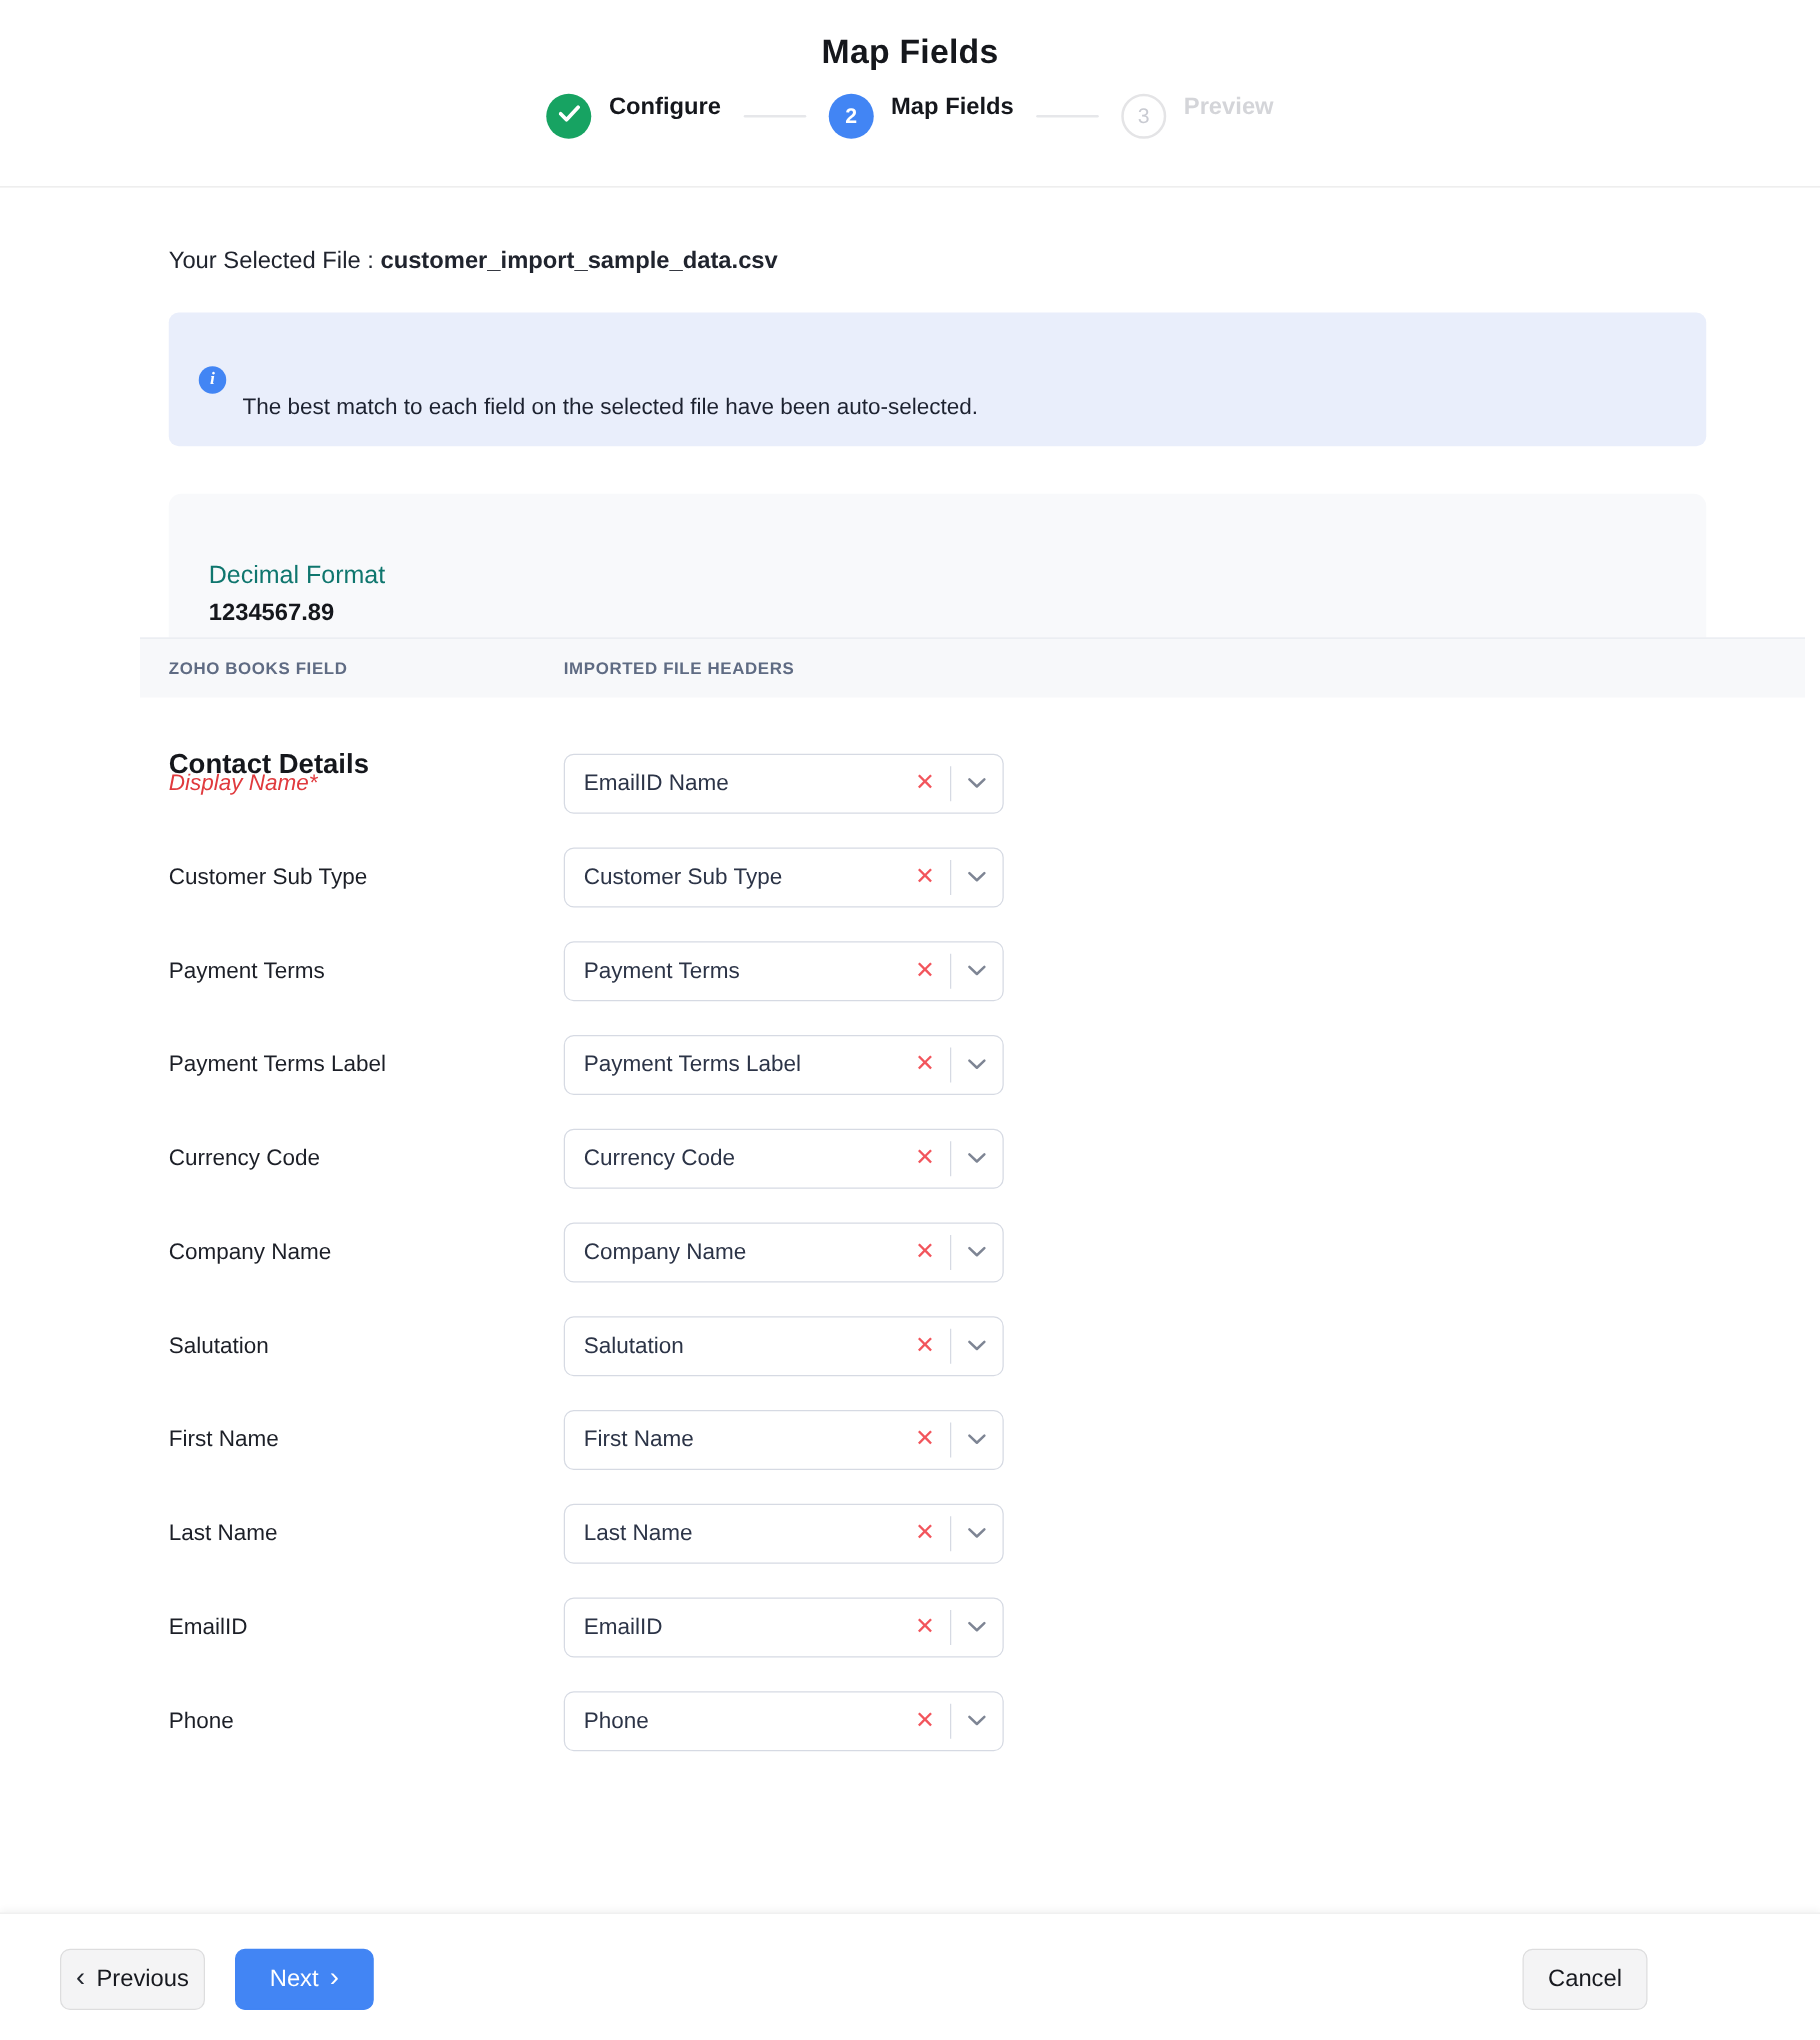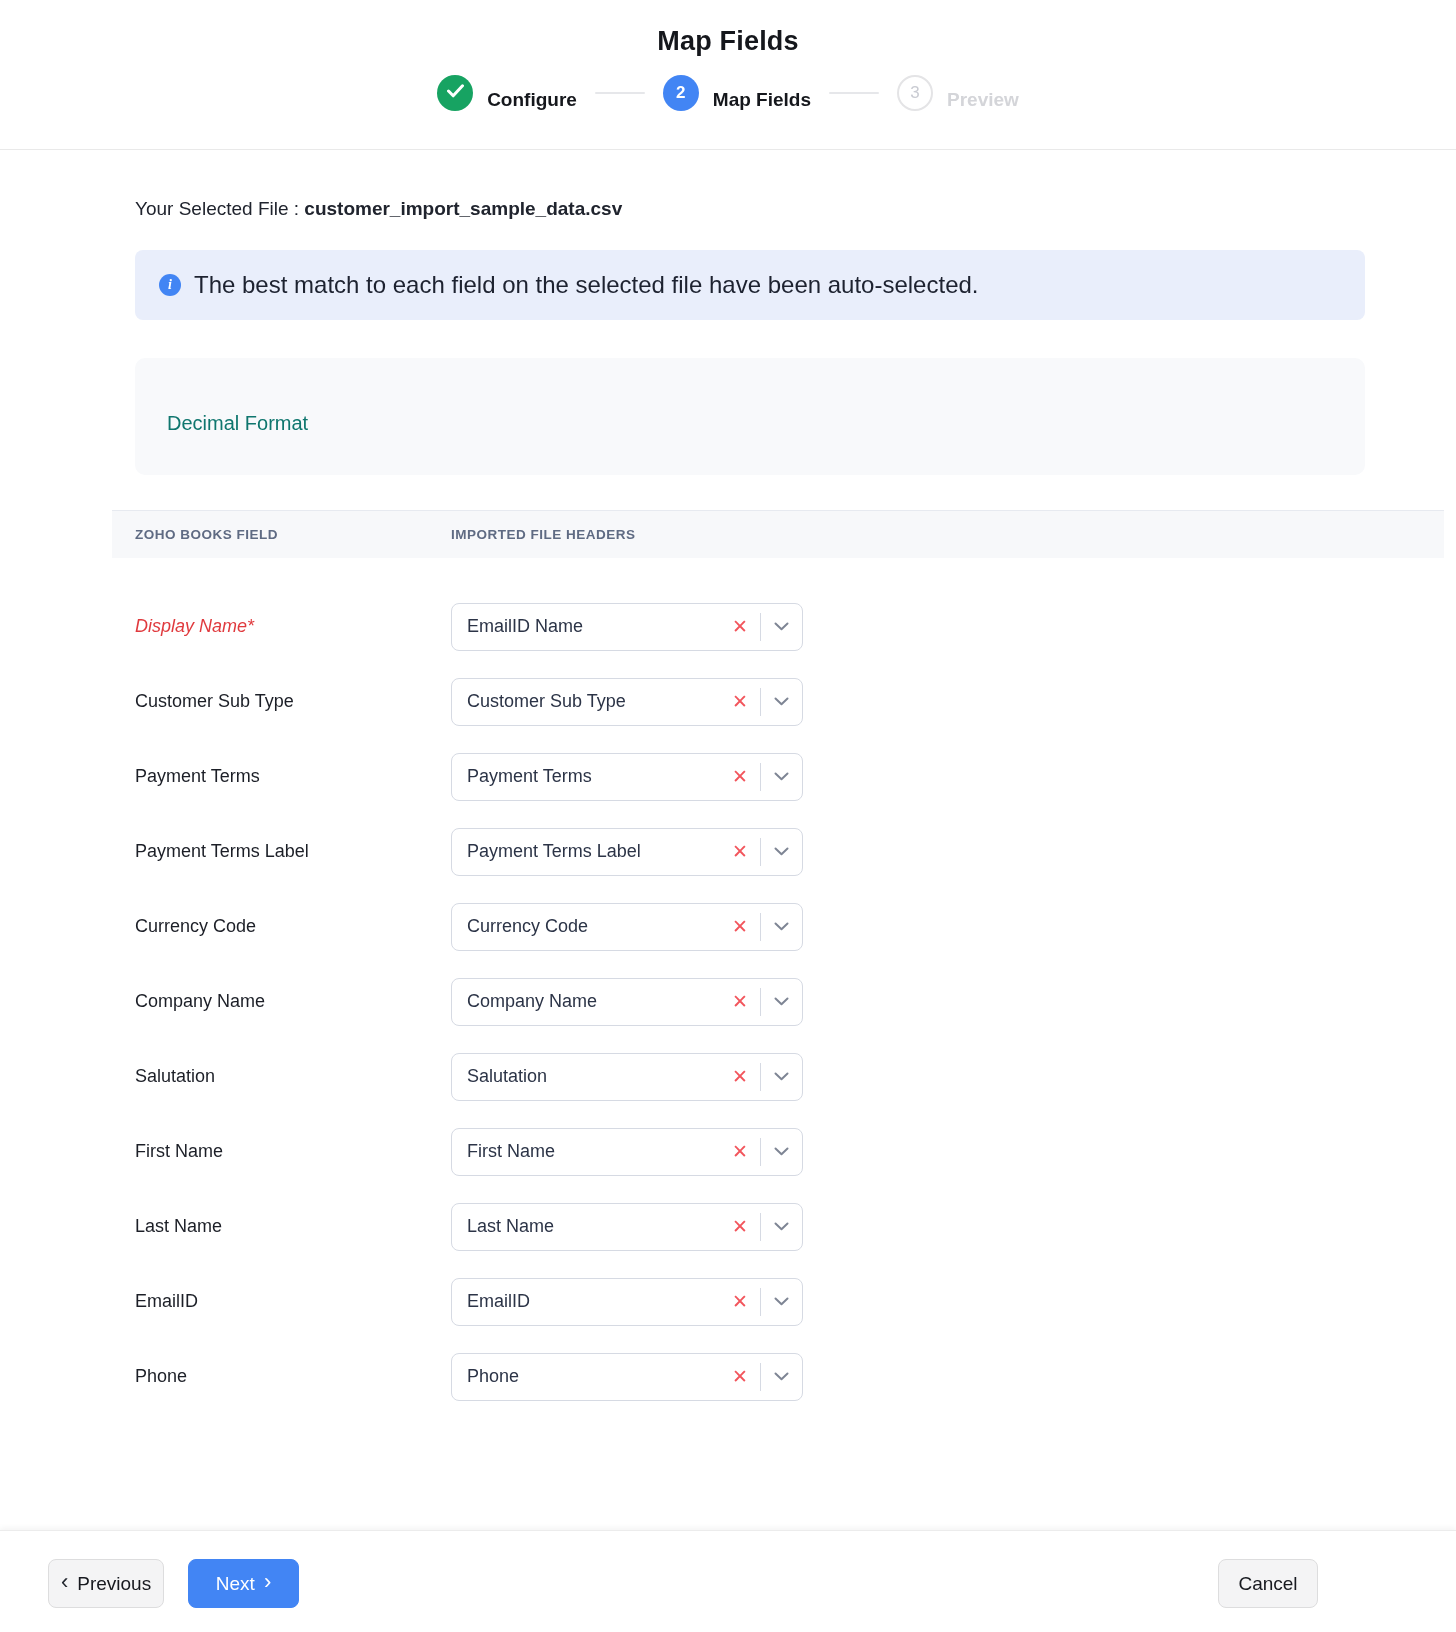--- a/index.html
+++ b/index.html
@@ -4,37 +4,37 @@
 <style>
   * { margin:0; padding:0; box-sizing:border-box; }
   html,body { width:1456px; height:1632px; }
   body { font-family:"Liberation Sans", sans-serif; background:#fff; color:#1c1f27; }
   .page { position:relative; width:1456px; height:1632px; overflow:hidden; background:#fff; }
 
   
   .top-header { position:absolute; top:0; left:0; width:100%; height:150px; background:#fff; border-bottom:1px solid #e9e9e9; z-index:5; }
   .page-title { text-align:center; font-size:27px; font-weight:bold; color:#15171c; padding-top:26px; letter-spacing:.2px; }
   .stepper { display:flex; justify-content:center; align-items:center; margin-top:18px; gap:18px; }
-  .step { display:flex; align-items:flex-end; gap:14px; }
+  .step { display:flex; align-items:flex-start; gap:14px; }
   .step-circle { width:36px; height:36px; border-radius:50%; display:flex; align-items:center; justify-content:center; font-size:17px; font-weight:bold; }
   .step-circle.done { background:#17a362; color:#fff; }
   .step-circle.active { background:#4285f4; color:#fff; }
   .step-circle.upcoming { background:#fff; border:2px solid #e4e4e6; color:#c9cbd2; font-weight:normal; }
   .step-label { font-size:19px; font-weight:bold; color:#15171c; }
   .step-label.upcoming { color:#d4d5d9; }
   .connector { width:50px; height:2px; background:#e6e7ea; border-radius:2px; }
 
   
   .content { position:absolute; top:150px; left:0; width:100%; }
   .file-line { margin:48px 0 0 135px; font-size:19px; color:#20242e; }
   .file-line b { font-weight:bold; }
 
   .banner { margin:30px 0 0 135px; width:1230px; background:#e9eefb; border-radius:8px; padding:21px 24px; display:flex; align-items:center; gap:13px; }
   .info-icon { width:22px; height:22px; min-width:22px; border-radius:50%; background:#4285f4; color:#fff; font-size:14px; font-weight:bold; display:flex; align-items:center; justify-content:center; font-family:"Liberation Serif", serif; font-style:italic; }
-  .banner-text { font-size:24px; color:#1d2230; }
+  .banner-text { font-size:18px; color:#1d2230;margin-top:44px; }
 
   .formats-card { margin:38px 0 0 135px; width:1230px; background:#f8f9fb; border-radius:10px; padding:30px 32px 40px 32px; }
   .formats-head { display:flex; justify-content:space-between; align-items:center; }
   .formats-title { font-size:21px; font-weight:bold; color:#15171c; }
   .edit-link { display:flex; align-items:center; gap:8px; cursor:pointer; }
   .edit-label { font-size:18px; color:#272b36; }
   .fmt-label { margin-top:24px; font-size:20px; color:#0f766e; }
   .fmt-value { margin-top:8px; font-size:19px; font-weight:bold; color:#15171c; }
 
   .section-title { margin:56px 0 0 135px; font-size:22px; font-weight:bold; color:#15171c; }
@@ -103,20 +103,21 @@
       <b>customer_import_sample_data.csv</b>
     </div>
 
     <div class="banner">
       <div class="info-icon">i</div>
       <div class="banner-text">The best match to each field on the selected file have been auto-selected.</div>
     </div>
 
     <div class="formats-card">
       <div class="fmt-label">Decimal Format</div>
+      <div class="fmt-value">1234567.89</div>
     </div>
 
     <div class="section-title">Contact Details</div>
   </div>
 
   <div class="map-table">
     <div class="table-head">
       <div class="th col1">ZOHO BOOKS FIELD</div>
       <div class="th col2">IMPORTED FILE HEADERS</div>
     </div>

